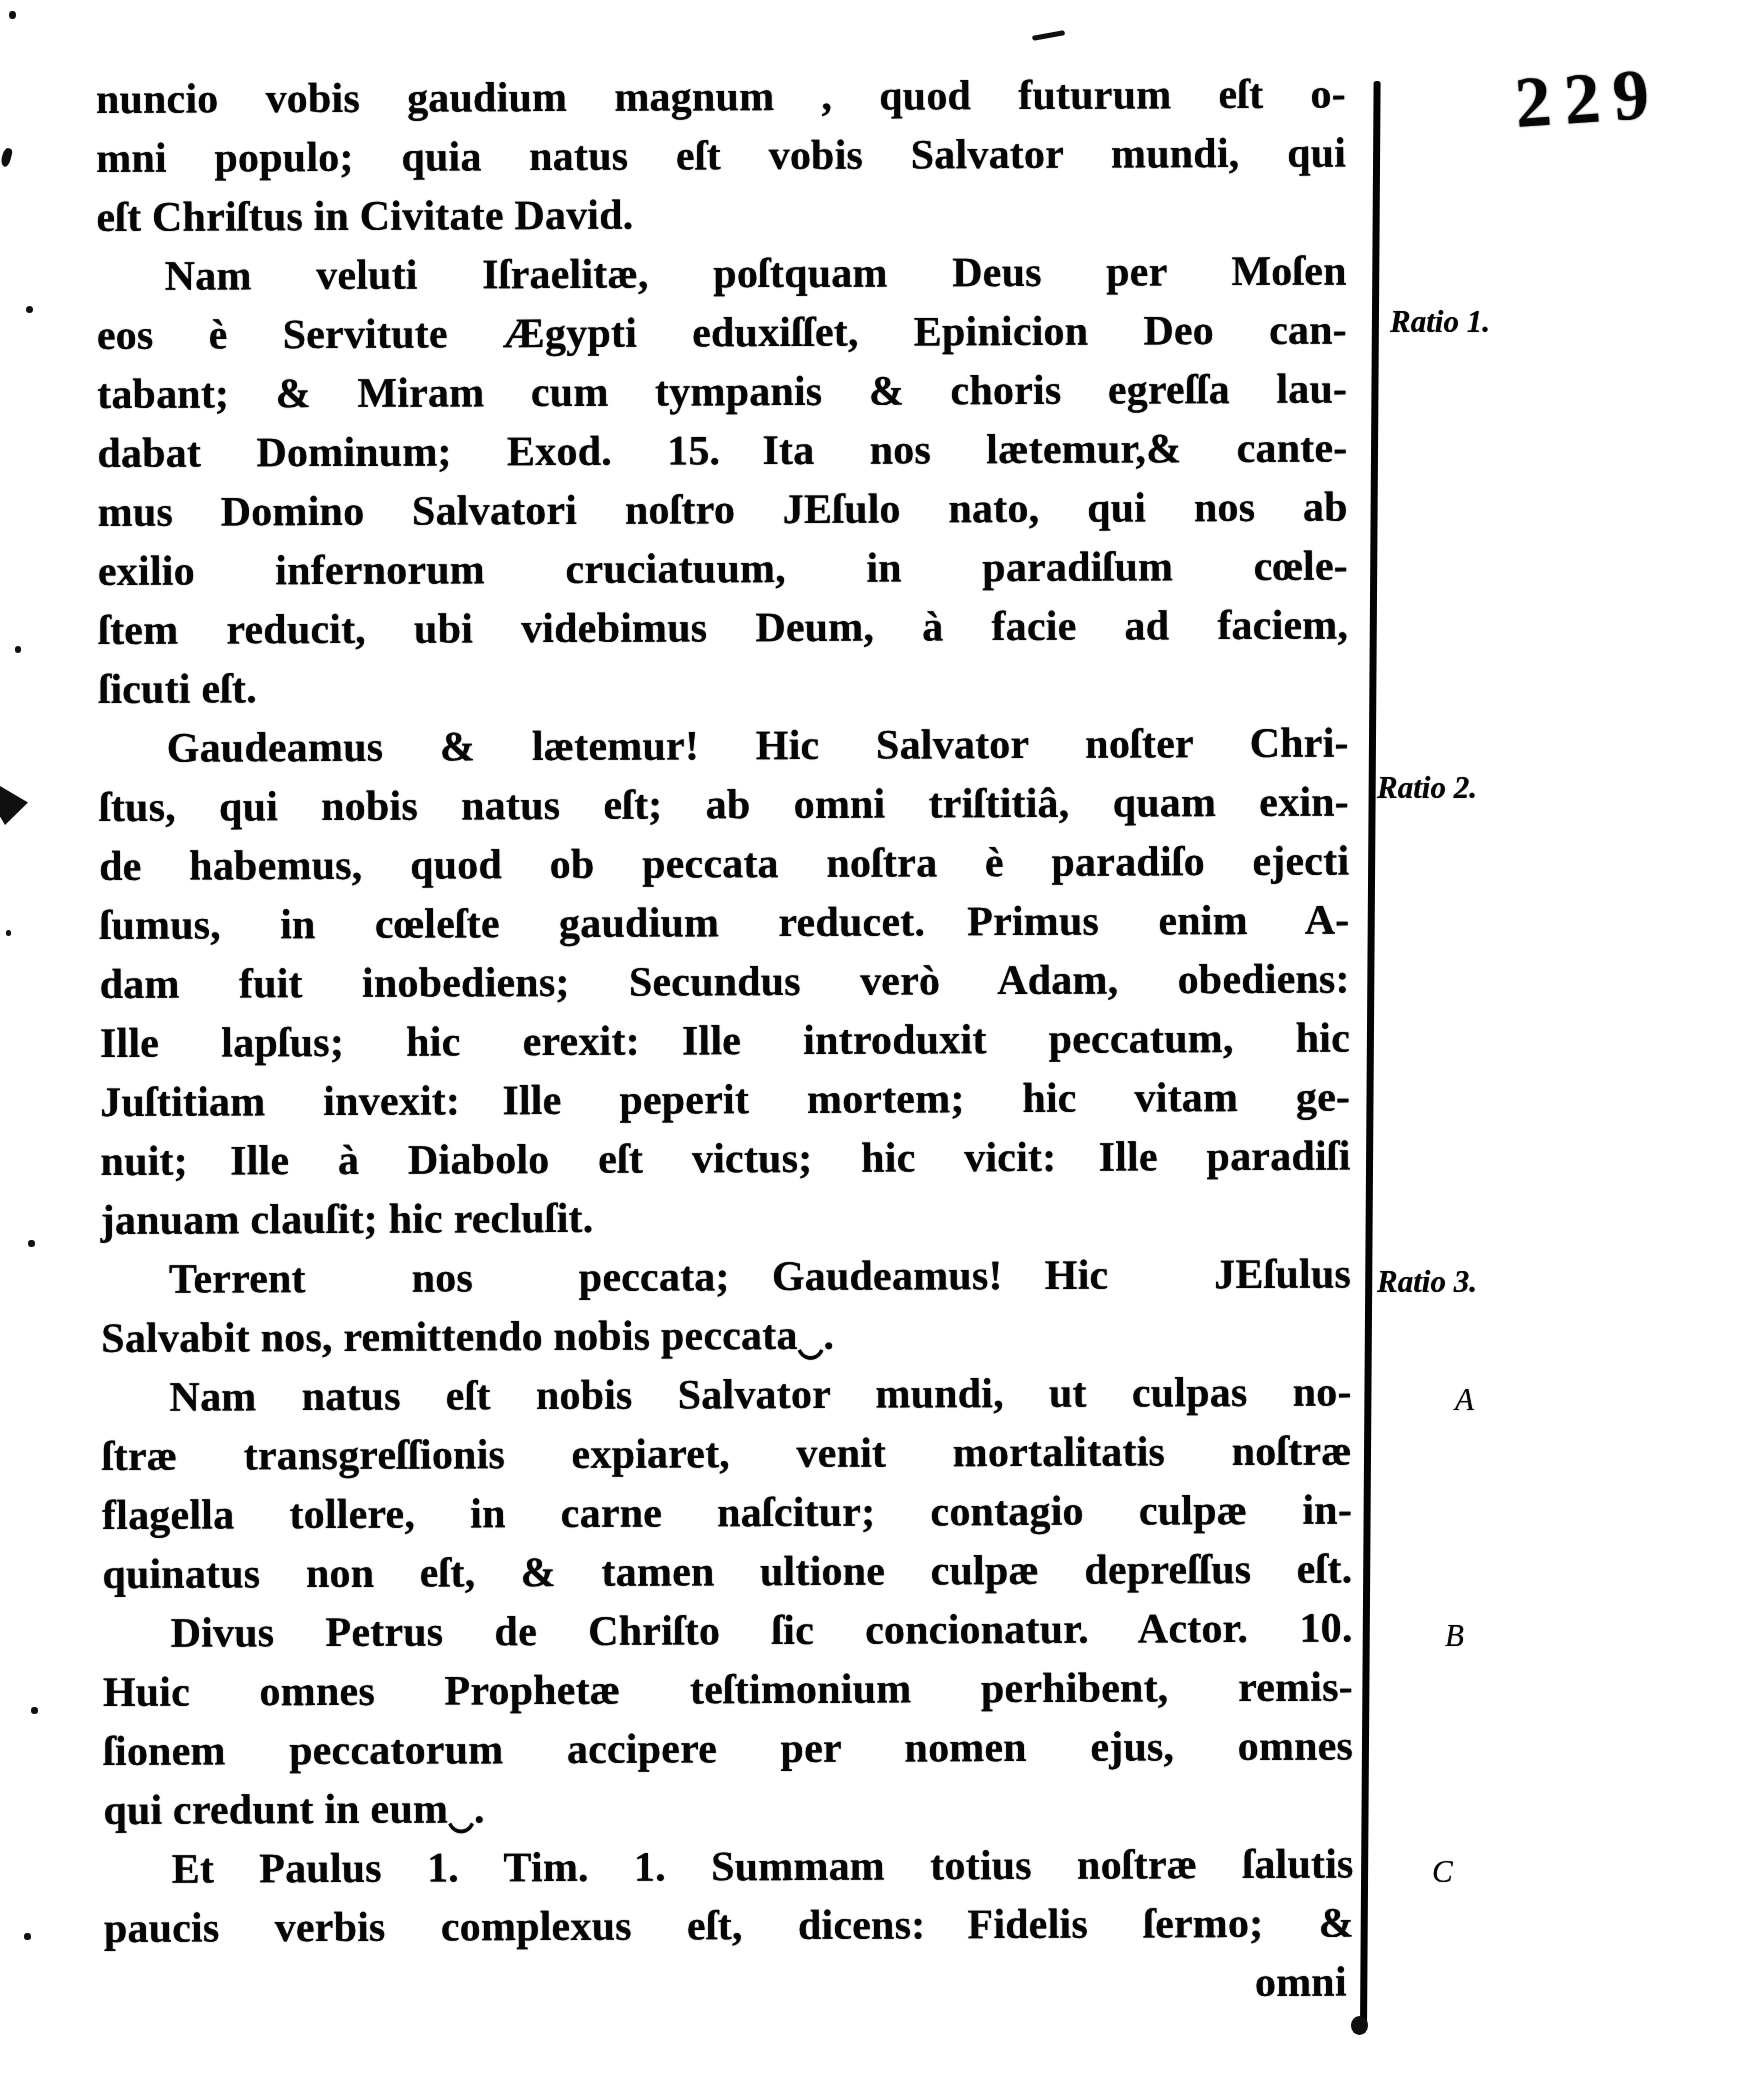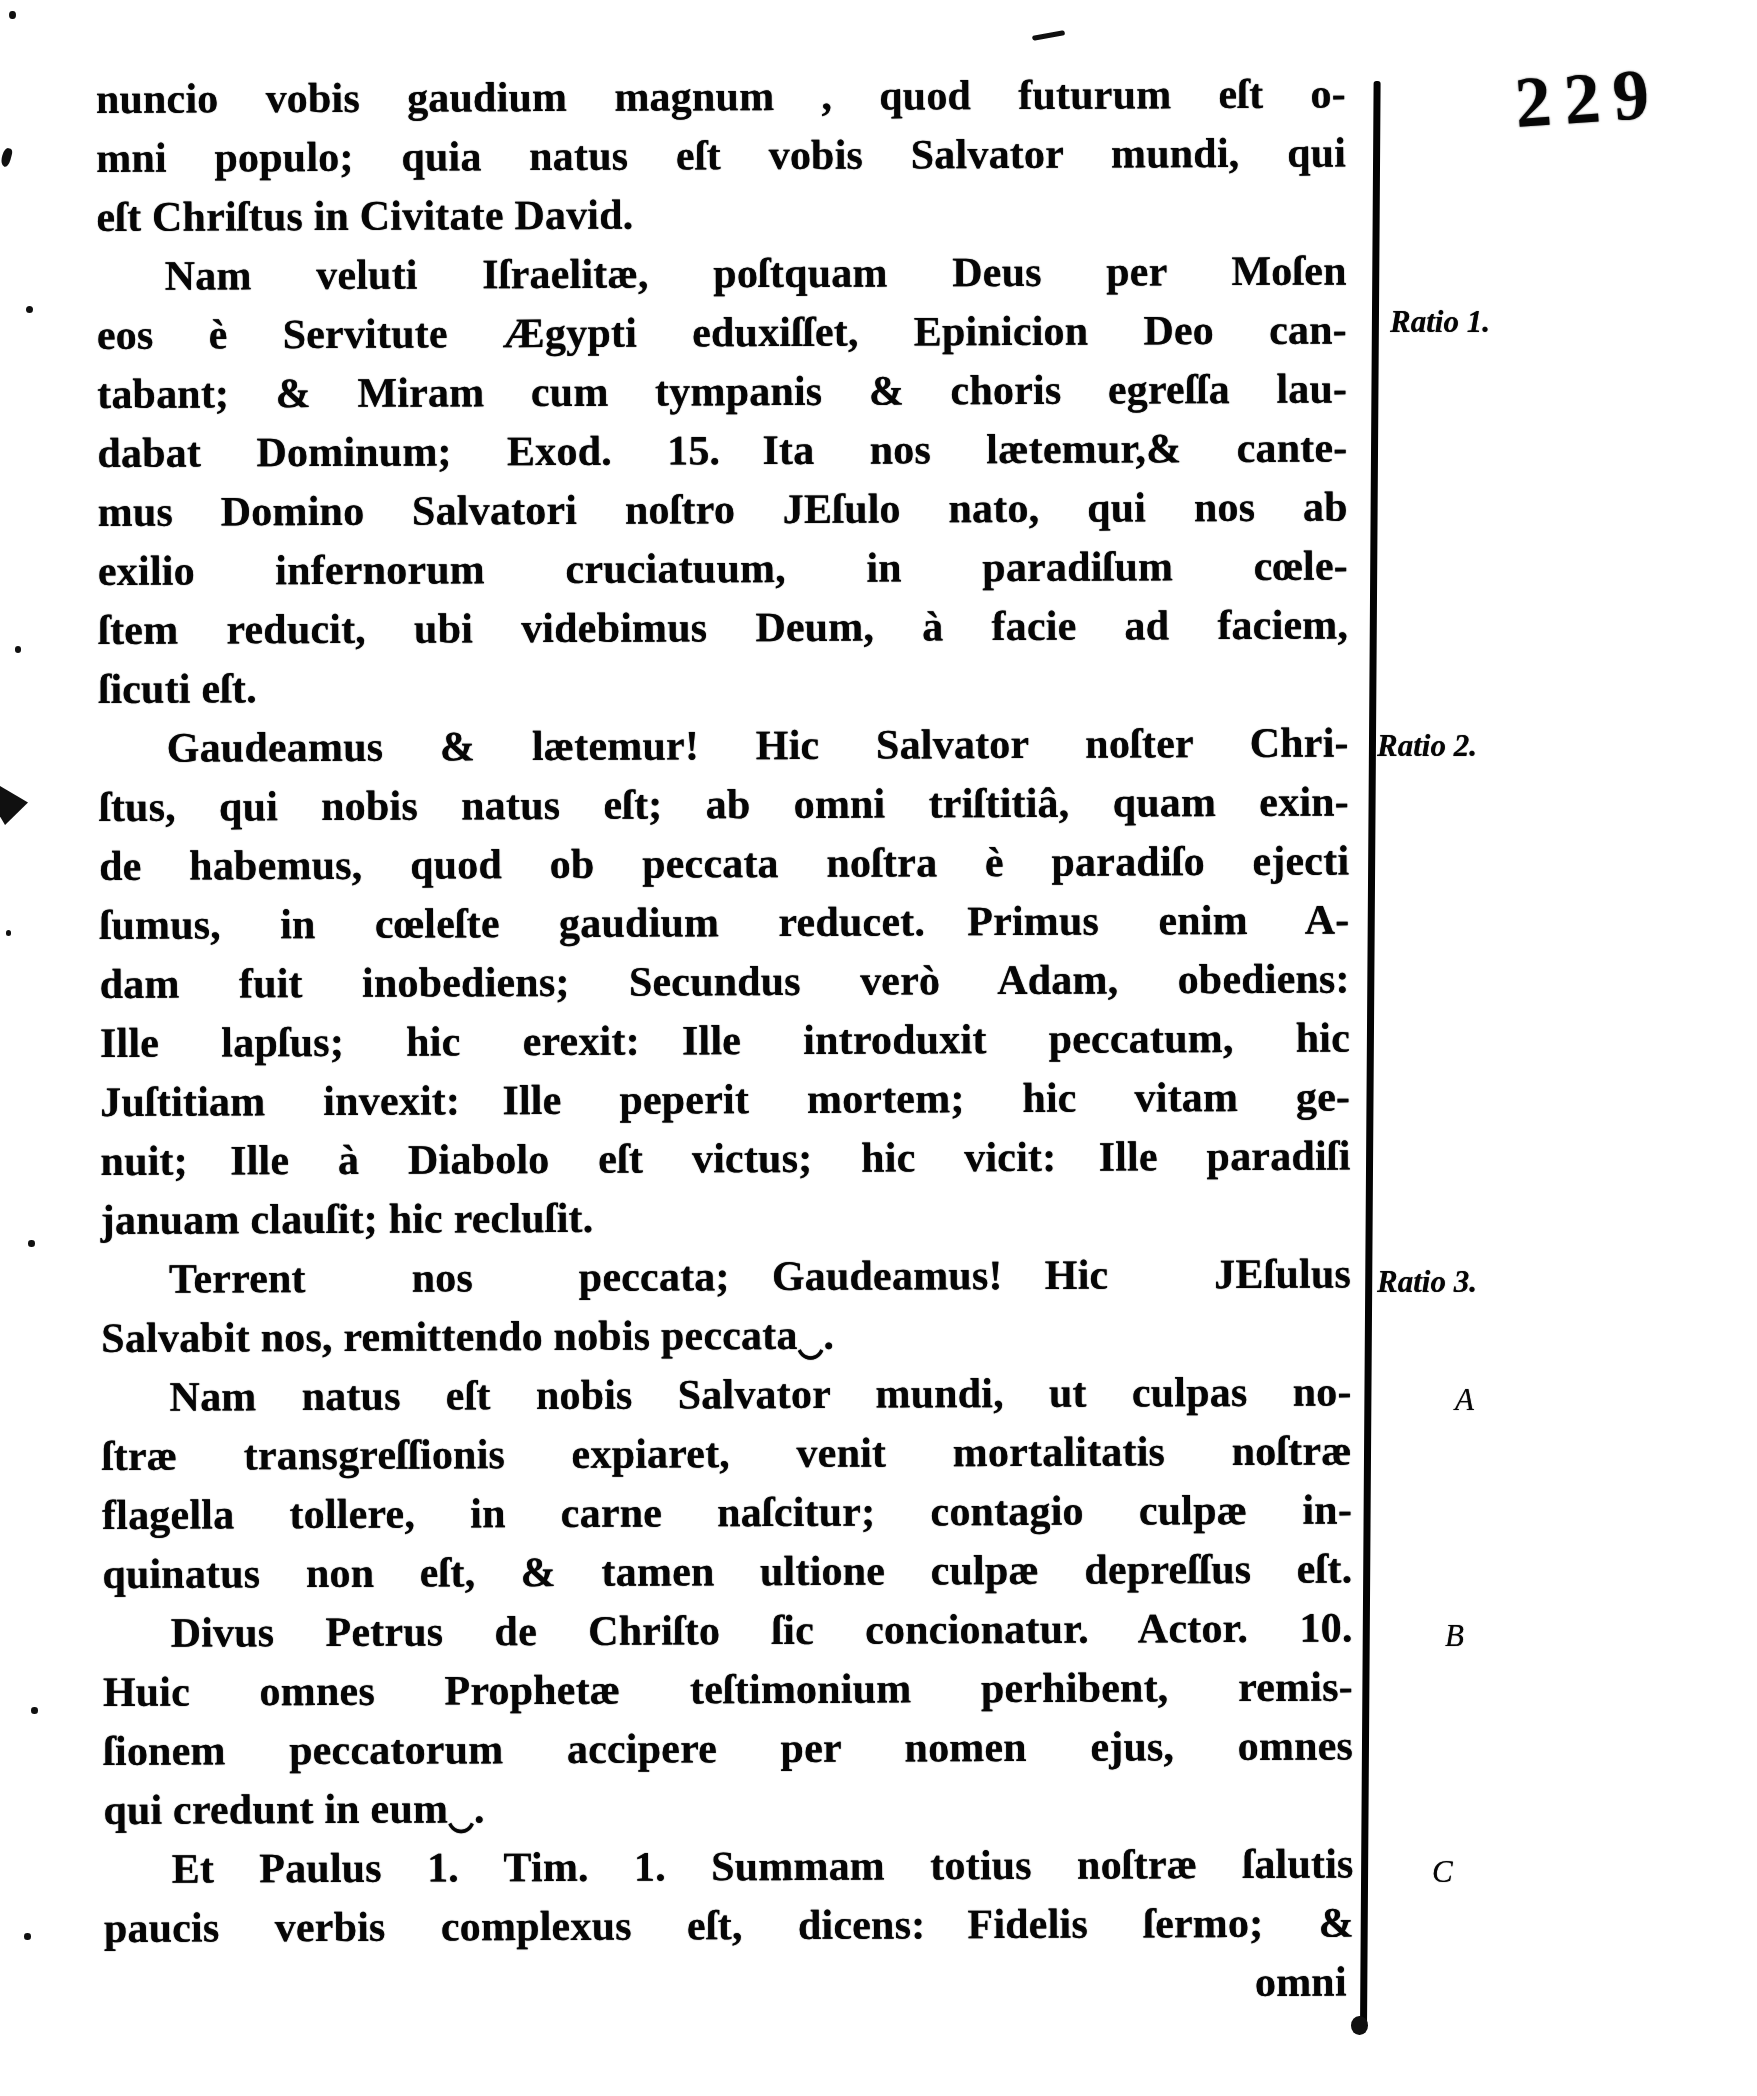--- a/index.html
+++ b/index.html
@@ -101,21 +101,21 @@
     <div class="ln j ind">Divus Petrus de Chriſto ſic concionatur. Actor. 10.</div>
     <div class="ln j">Huic omnes Prophetæ teſtimonium perhibent, remis-</div>
     <div class="ln j">ſionem peccatorum accipere per nomen ejus, omnes</div>
     <div class="ln">qui credunt in eum‿.</div>
     <div class="ln j ind">Et Paulus 1. Tim. 1. Summam totius noſtræ ſalutis</div>
     <div class="ln j">paucis verbis complexus eſt, dicens: Fidelis ſermo; &amp;</div>
     <div class="ln r">omni</div>
   </div>
 
   <div class="mn ratio" style="left:1390px;top:258px;margin-top:45px;">Ratio 1.</div>
-  <div class="mn ratio" style="left:1377px;top:727px;">Ratio 2.</div>
+  <div class="mn ratio" style="left:1377px;top:769px;">Ratio 2.</div>
   <div class="mn ratio" style="left:1377px;top:1263px;text-align:right;">Ratio 3.</div>
   <div class="mn" style="left:1455px;top:1381px;">A</div>
   <div class="mn" style="left:1445px;top:1617px;">B</div>
   <div class="mn" style="left:1432px;top:1853px;">C</div>
 
   <div class="speck" style="left:9.2px;top:11px;width:6.5px;height:8.3px;"></div>
   <div class="speck" style="left:1.8px;top:148px;width:9.2px;height:18.5px;border-radius:60% 40% 60% 70%;transform:rotate(15deg);"></div>
   <div class="speck" style="left:26px;top:306px;width:7.4px;height:7.4px;"></div>
   <div class="speck" style="left:14.8px;top:646px;width:6.5px;height:6.5px;"></div>
   <div class="speck" style="left:5.5px;top:930px;width:5.5px;height:5.5px;"></div>

